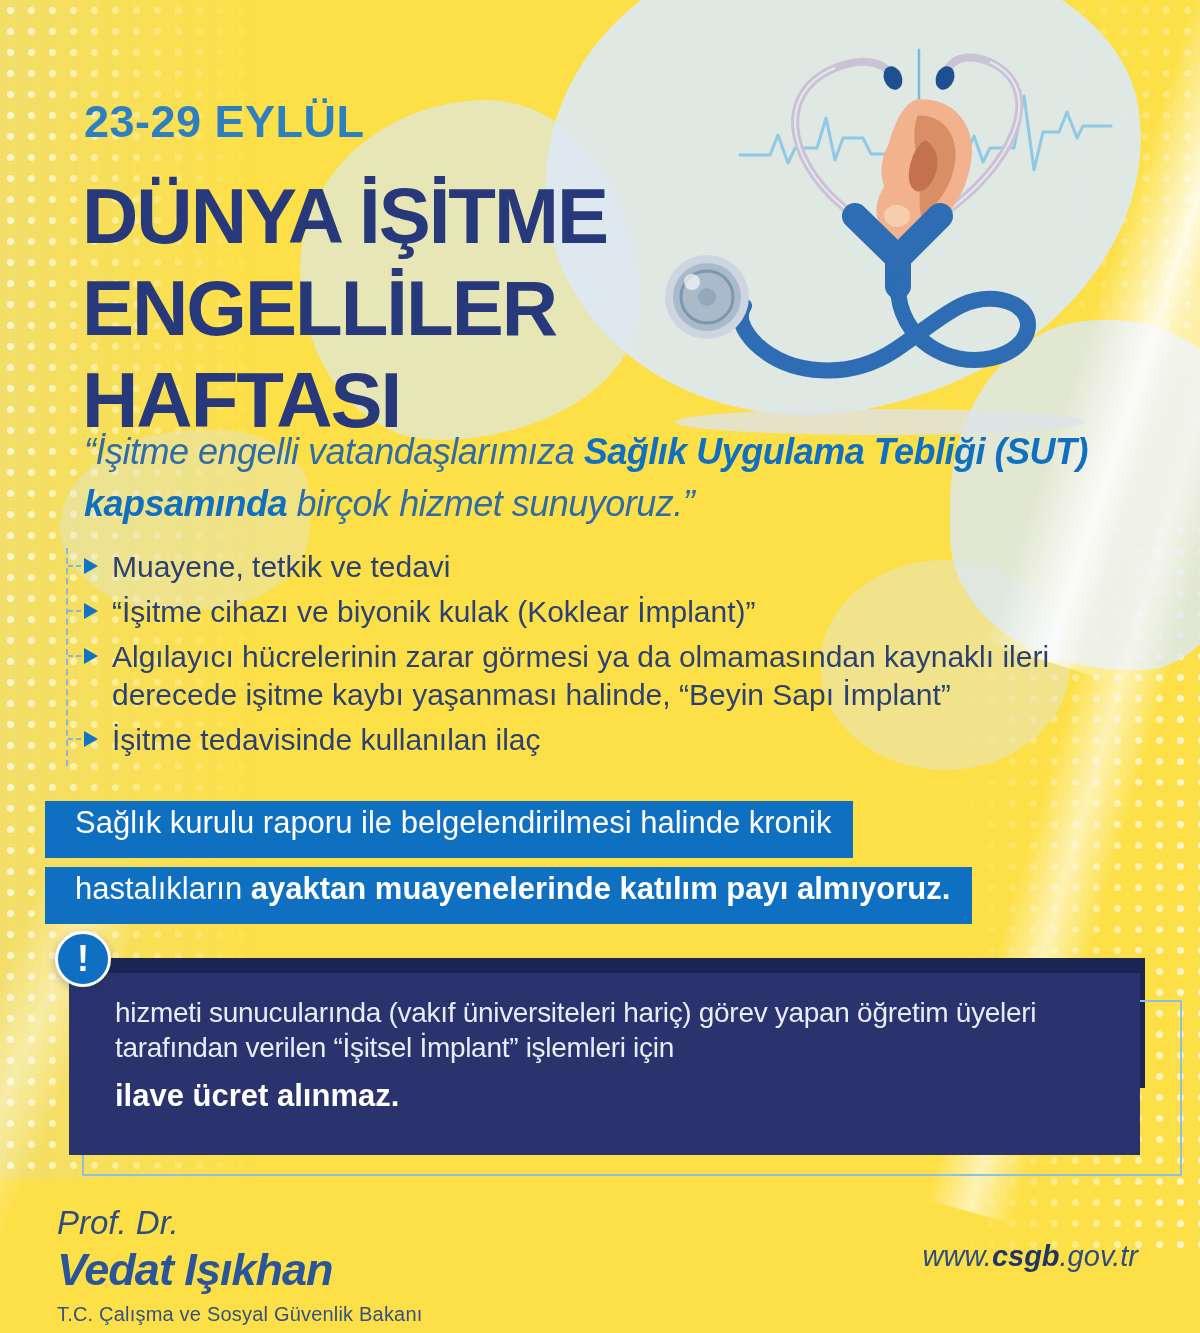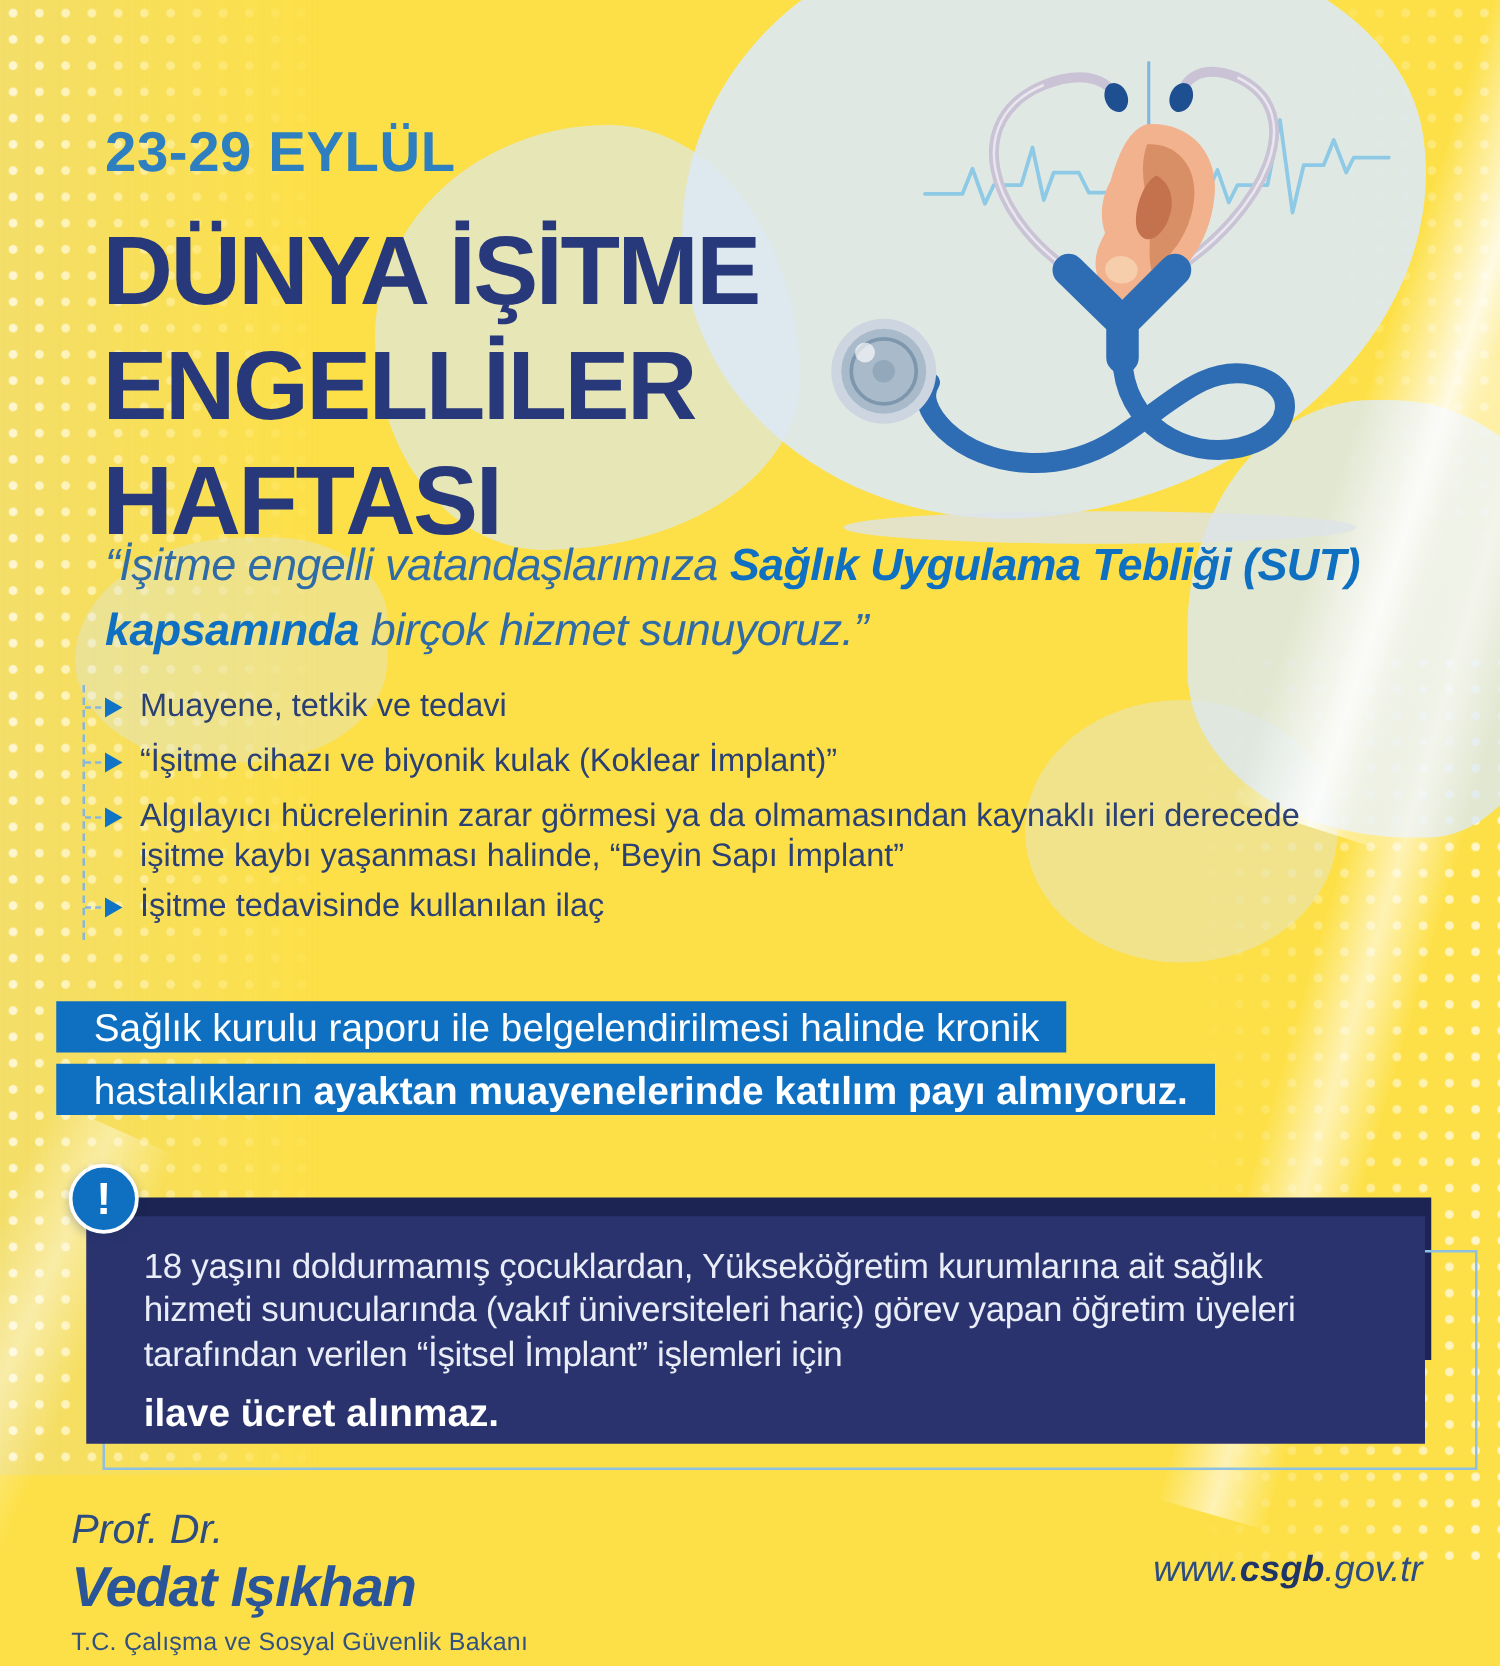--- a/index.html
+++ b/index.html
@@ -56,31 +56,31 @@
            font-style:italic; color:#2f6ba6; line-height:1.45; letter-spacing:-.5px; }
   .quote b { color:#0f70c2; font-weight:700; }
 
   
   .services { position:absolute; left:66px; top:548px; border-left:2px dashed #8ab6dd; }
   .service { display:flex; margin-bottom:8px; }
   .service-marker { display:flex; align-items:center; height:36px; flex:none; }
   .service-marker .dash { width:13px; height:0; border-top:2px dashed #8ab6dd; }
   .service-marker .tri { width:0; height:0; border-left:14px solid #1173c3;
     border-top:8px solid transparent; border-bottom:8px solid transparent; margin-left:3px; }
-  .service-text { margin-left:14px; font-size:26px; color:#2c4173; line-height:1.24;
+  .service-text { margin-left:14px; font-size:30px; color:#2c4173; line-height:1.24;
                   max-width:1000px; }
 
   .closing { position:absolute; left:84px; top:763px; font-size:32px; font-weight:700;
              color:#28397b; }
 
   
   .highlight { position:absolute; left:45px; top:801px; display:flex;
                flex-direction:column; align-items:flex-start; gap:9px; }
   .bar { background:#0f70c2; color:#ffffff; font-size:31px; line-height:1;
-         padding:6px 22px 4px 30px; white-space:nowrap;text-align:right; }
+         padding:6px 22px 20px 30px; white-space:nowrap;text-align:right; }
   .bar b { font-weight:700; }
 
   
   .notice-dark { position:absolute; left:105px; top:958px; width:1040px; height:130px;
                  background:#1b2452; z-index:1; }
   .notice-outline { position:absolute; left:82px; top:1000px; width:1100px; height:176px;
                     border:2px solid #8fc0e2; z-index:2; }
   .notice-box { position:absolute; left:69px; top:973px; width:1071px; height:182px;
                 background:#2a336e; padding:22px 16px 0 46px; z-index:3; }
   .notice-line { font-size:28px; color:#e9edf7; line-height:1.26; letter-spacing:-.3px;
@@ -193,21 +193,20 @@
 
 
   <div class="highlight">
     <div class="bar">Sağlık kurulu raporu ile belgelendirilmesi halinde kronik</div>
     <div class="bar"><span>hastalıkların </span><b>ayaktan muayenelerinde katılım payı almıyoruz.</b></div>
   </div>
 
   <div class="notice-dark"></div>
   <div class="notice-outline"></div>
   <div class="notice-box">
-    <div class="notice-line">18 yaşını doldurmamış çocuklardan, Yükseköğretim kurumlarına ait sağlık</div>
     <div class="notice-line">hizmeti sunucularında (vakıf üniversiteleri hariç) görev yapan öğretim üyeleri</div>
     <div class="notice-line">tarafından verilen “İşitsel İmplant” işlemleri için</div>
     <div class="notice-emph">ilave ücret alınmaz.</div>
   </div>
   <div class="excl-badge">!</div>
 
   <div class="sig">
     <div class="sig-title">Prof. Dr.</div>
     <div class="sig-name">Vedat Işıkhan</div>
     <div class="sig-role">T.C. Çalışma ve Sosyal Güvenlik Bakanı</div>

